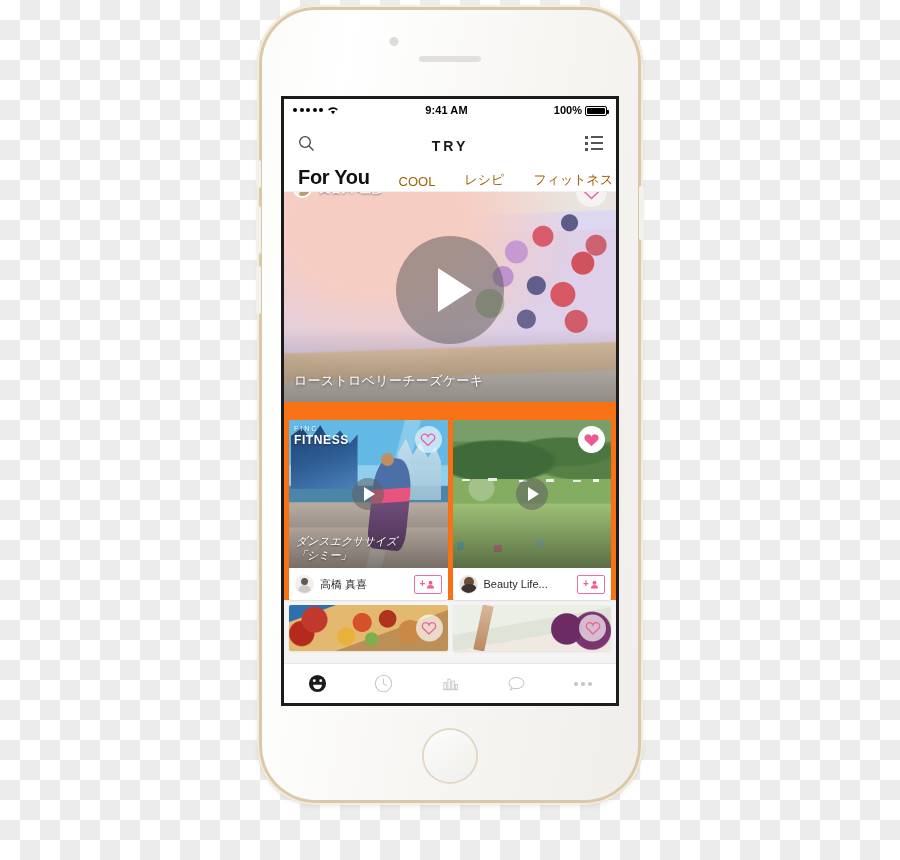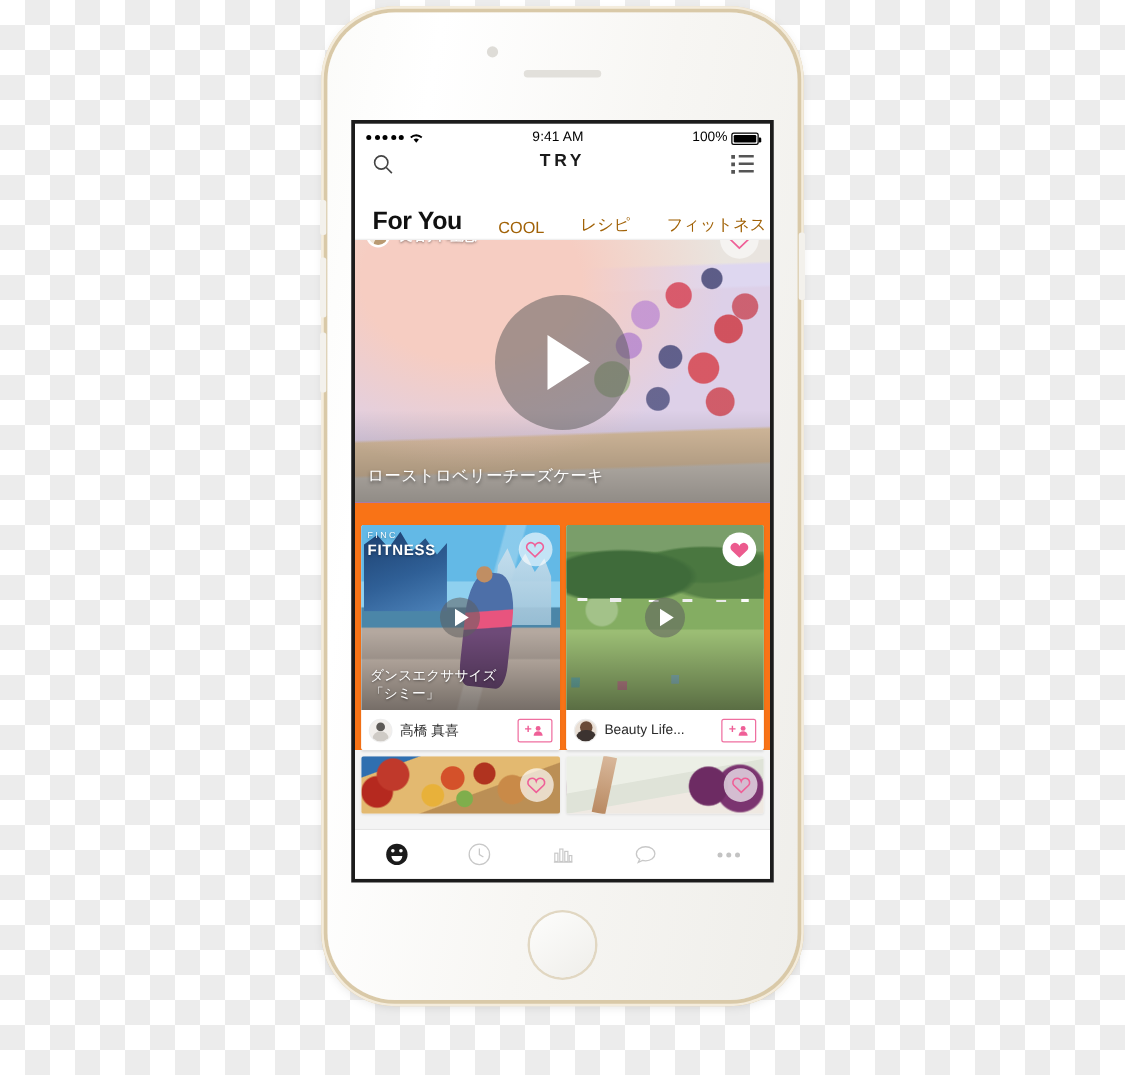--- a/index.html
+++ b/index.html
@@ -46,36 +46,36 @@
   
   .screen{
     position:absolute;left:19px;top:86px;width:338px;height:610px;
     background:#ffffff;overflow:hidden;
     border:3px solid #1c1c1c;box-sizing:border-box;
   }
   .screen-inner{position:absolute;inset:0;overflow:hidden;background:#fff;}
 
   
   .statusbar{height:21px;display:flex;align-items:center;
-    padding:0 9px;font-size:11px;font-weight:normal;color:#000;box-sizing:border-box;}
+    padding:0 9px;font-size:11px;font-weight:bold;color:#000;box-sizing:border-box;}
   .sb-left{display:flex;align-items:center;gap:4px;}
   .dots{display:flex;gap:2.5px;}
   .dots i{width:4px;height:4px;border-radius:50%;background:#000;display:block;}
   .wifi{width:12px;height:10px;position:relative;display:inline-block;}
   .wifi svg{display:block;}
   .sb-time{flex:1;text-align:center;letter-spacing:.1px;font-size:11px;}
   .sb-right{display:flex;align-items:flex-end;gap:3px;font-size:11px;}
   .batt{width:22px;height:10px;border:1px solid #000;border-radius:2px;position:relative;
     box-sizing:border-box;padding:1px;}
   .batt:after{content:"";position:absolute;right:-3px;top:3px;width:2px;height:4px;
     background:#000;border-radius:0 1px 1px 0;}
   .batt span{display:block;height:100%;background:#000;border-radius:1px;}
 
   
-  .navbar{height:34px;display:flex;align-items:flex-start;padding:0 11px;
+  .navbar{height:34px;display:flex;align-items:flex-end;padding:0 11px;
     box-sizing:border-box;background:#fff;}
   .nav-title{flex:1;text-align:center;font-size:14px;font-weight:bold;
     letter-spacing:3px;color:#1a1a1a;}
   .icon-btn{width:22px;height:22px;display:flex;align-items:center;justify-content:center;}
   .list-icon{display:flex;flex-direction:column;gap:3px;}
   .list-icon i{display:flex;align-items:center;gap:3px;}
   .list-icon i:before{content:"";width:3px;height:3px;background:#555;display:block;}
   .list-icon i:after{content:"";width:12px;height:2px;background:#555;display:block;}
 
   
@@ -158,21 +158,21 @@
       linear-gradient(transparent 0 16%,#e8e8e8 16% 20%,transparent 20%) 80% 0/5% 66% no-repeat,
       linear-gradient(transparent 0 14%,#fafafa 14% 19%,transparent 19%) 92% 0/4% 68% no-repeat;}
   .m2-mats{position:absolute;left:0;right:0;bottom:6%;height:16%;z-index:1;opacity:.65;
     background:
       linear-gradient(92deg,#59b0c6 0 14%,transparent 15%) 4% 40%/30% 34% no-repeat,
       linear-gradient(92deg,#d2679a 0 14%,transparent 15%) 40% 55%/34% 30% no-repeat,
       linear-gradient(92deg,#7fb2d8 0 14%,transparent 15%) 74% 30%/28% 30% no-repeat;}
   .mfade{position:absolute;left:0;right:0;bottom:0;height:62px;
     background:linear-gradient(transparent,rgba(0,0,0,.42));z-index:3;}
   .mtitle{position:absolute;left:7px;right:7px;bottom:6px;z-index:4;color:#fff;
-    font-size:11px;line-height:1.28;text-shadow:0 1px 2px rgba(0,0,0,.55);}
+    font-size:11px;line-height:1.28;text-shadow:0 1px 2px rgba(0,0,0,.55);font-style:italic;}
   .finc{position:absolute;left:5px;top:5px;z-index:4;color:#fff;line-height:1;
     text-shadow:0 1px 2px rgba(0,0,0,.35);}
   .finc .f1{font-size:7px;letter-spacing:2px;display:block;margin-bottom:2px;}
   .finc .f2{font-size:12px;font-weight:bold;letter-spacing:.6px;display:block;}
   .mheart{position:absolute;right:6px;top:6px;width:27px;height:27px;border-radius:50%;
     display:flex;align-items:center;justify-content:center;z-index:5;}
   .mheart.outline{background:rgba(255,255,255,.62);}
   .mheart.filled{background:#fff;}
   .mplay{position:absolute;left:50%;top:50%;transform:translate(-50%,-50%);
     width:32px;height:32px;border-radius:50%;background:rgba(95,95,95,.55);

